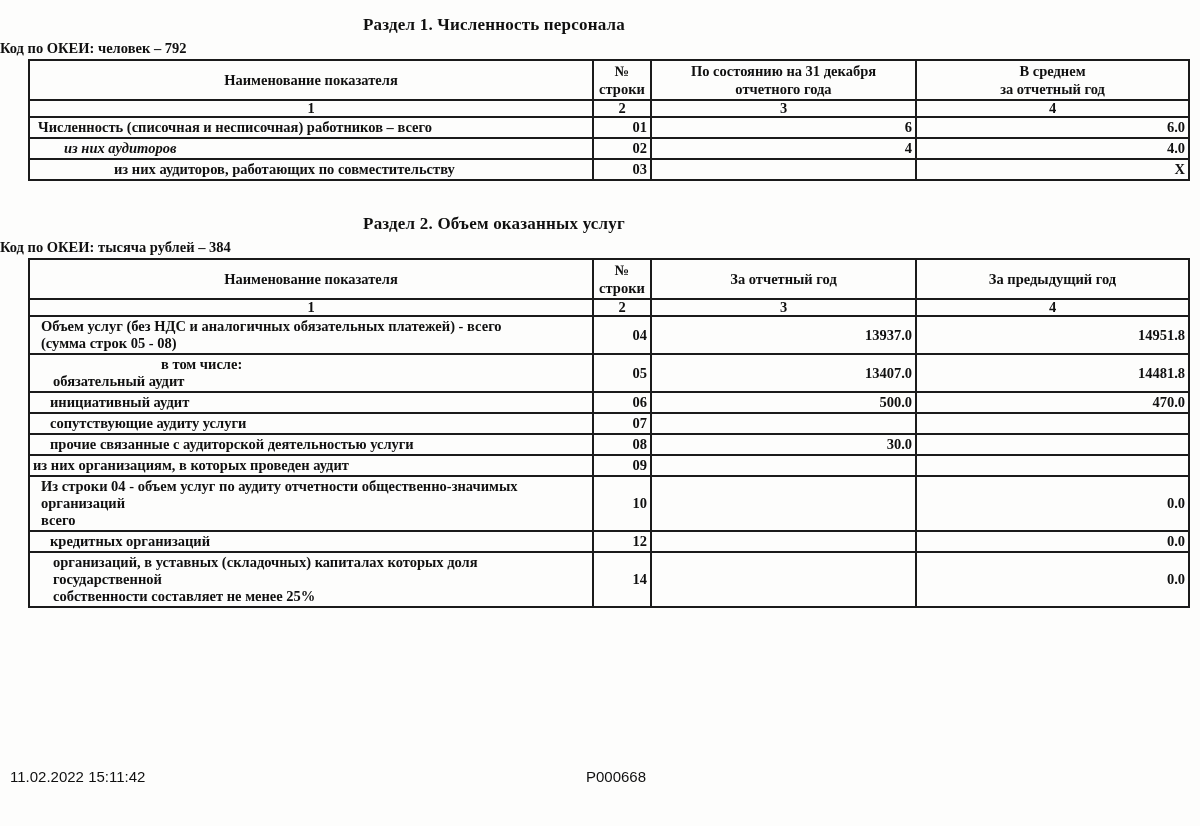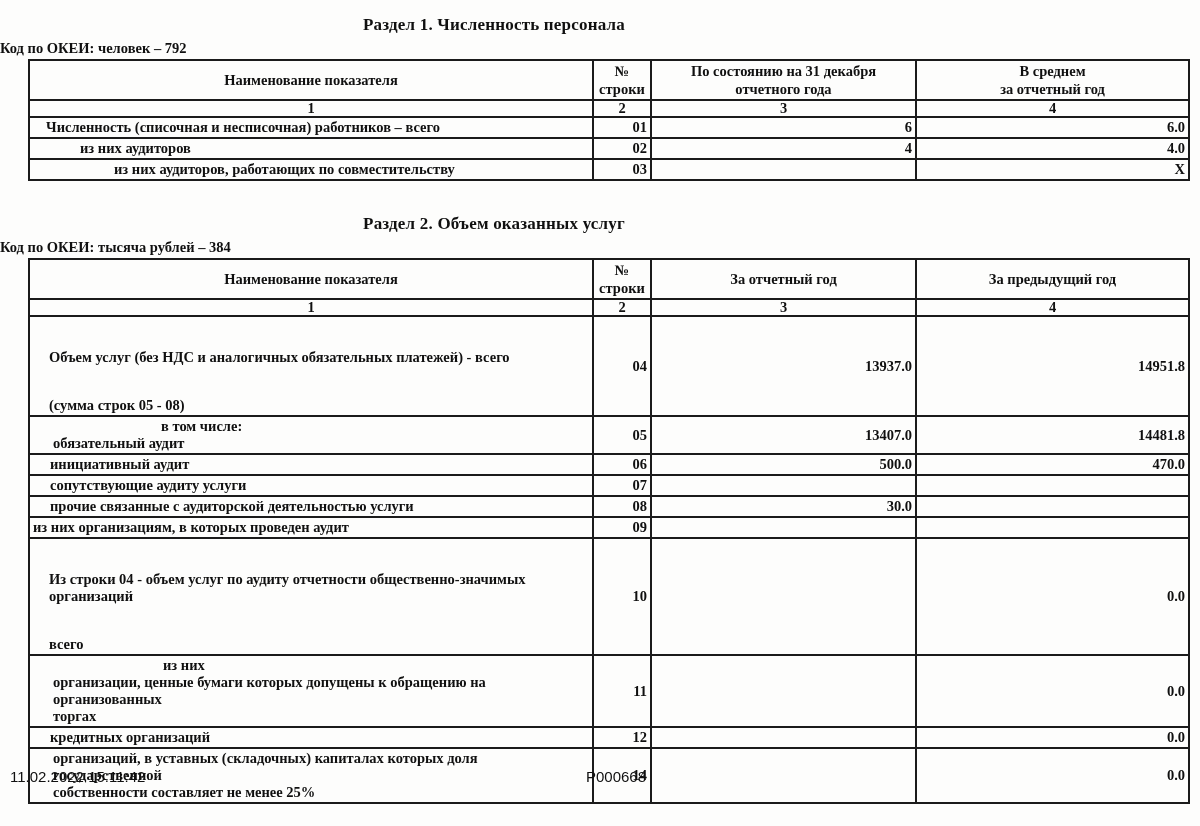--- a/index.html
+++ b/index.html
@@ -36,22 +36,22 @@
     border: 2px solid #1b1b1b;
     vertical-align: middle;
     padding: 1px 3px;
     line-height: 17px;
   }
   .head td { text-align: center; height: 40px; line-height: 18px; }
   .numline td { text-align: center; height: 17px; line-height: 15px; padding: 0 3px; }
   td.num, td.val { text-align: right; }
 
   
-  .ind0 { padding-left: 16px; margin-top: 31px; }
-  .t1-ind1 { padding-left: 50px; }
+  .ind0 { padding-left: 8px; }
+  .t1-ind1 { padding-left: 34px; font-style: italic; }
   .t1-ind2 { padding-left: 84px; }
   .ind-a { padding-left: 20px; }
   .ind-b { padding-left: 128px; }
   .ind-c { }
   .ind-d { padding-left: 130px; }
 
   tr.rh1 { height: 19px; }
   tr.rh2 { height: 36px; }
   tr.rh3 { height: 55px; }
   tr.rh2b { height: 41px; }
@@ -215,30 +215,20 @@
     <tr class="rh2">
       <td>
         <div class="ind0">Из строки 04 - объем услуг по аудиту отчетности общественно-значимых организаций</div>
         <div class="ind0">всего</div>
       </td>
       <td class="num">10</td>
       <td class="val"></td>
       <td class="val">0.0</td>
     </tr>
 
-    <tr class="rh3">
-      <td>
-        <div class="ind-d">из них</div>
-        <div class="ind-a">организации, ценные бумаги которых допущены к обращению на организованных</div>
-        <div class="ind-a">торгах</div>
-      </td>
-      <td class="num">11</td>
-      <td class="val"></td>
-      <td class="val">0.0</td>
-    </tr>
 
     <tr class="rh1">
       <td class="ind-a">кредитных организаций</td>
       <td class="num">12</td>
       <td class="val"></td>
       <td class="val">0.0</td>
     </tr>
 
 
     <tr class="rh2b">

